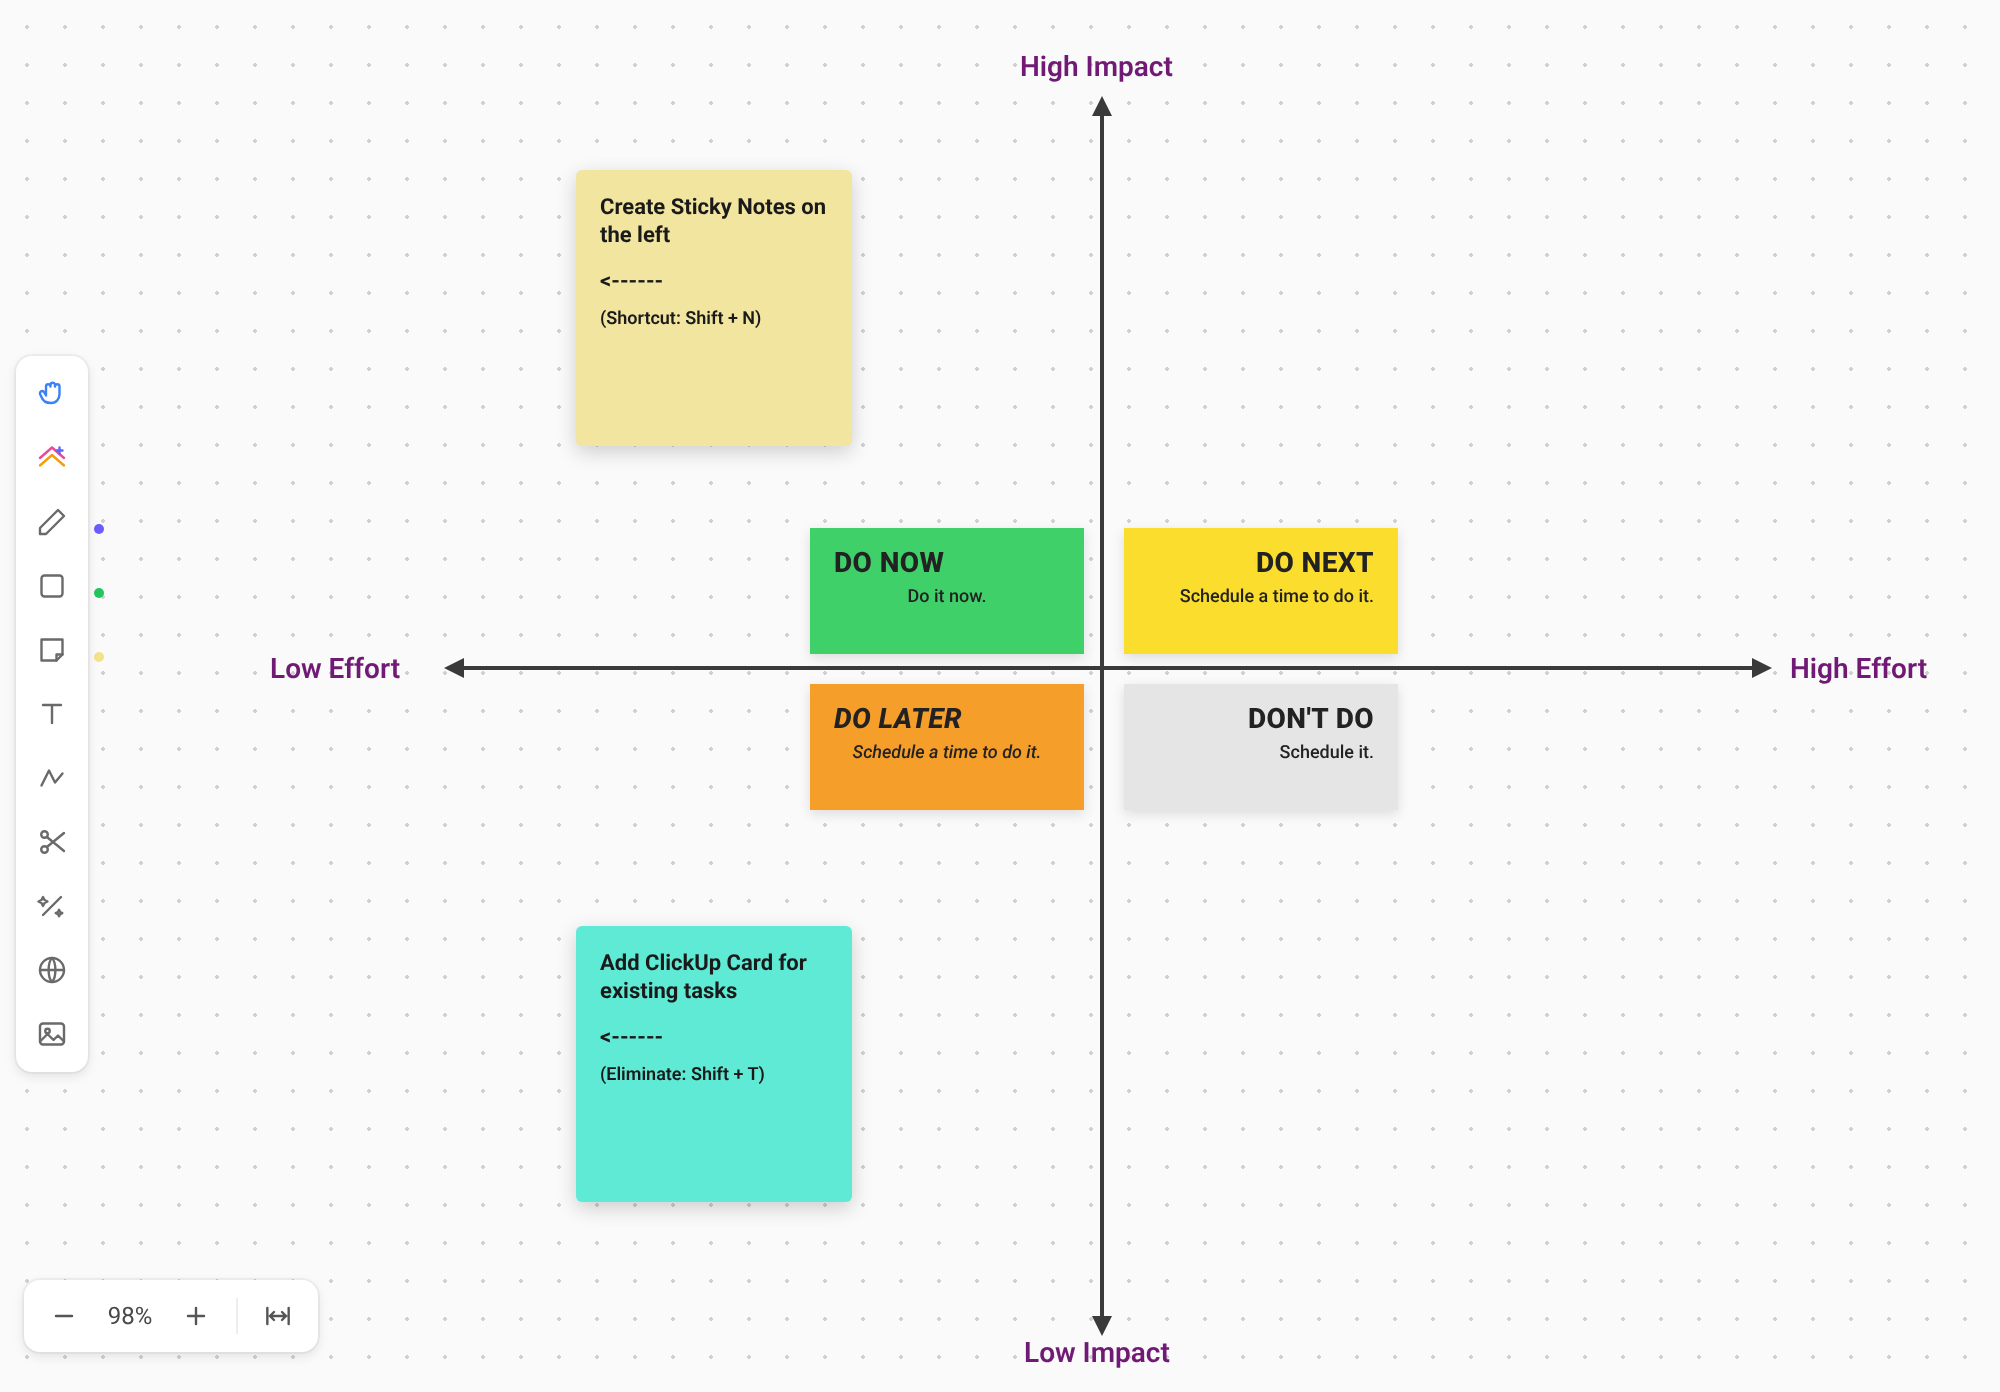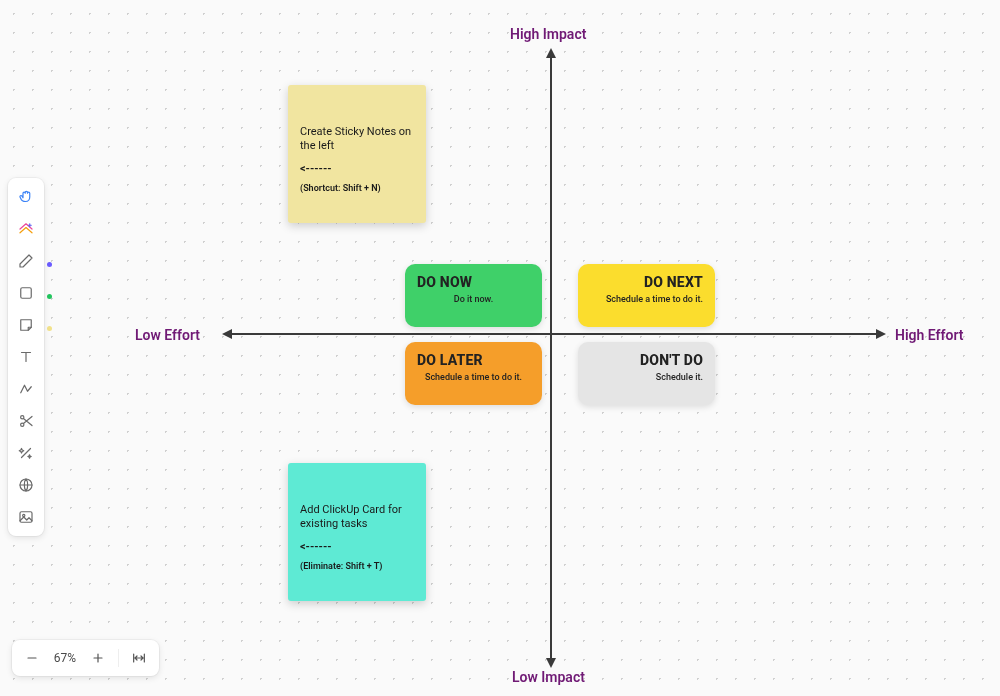--- a/index.html
+++ b/index.html
@@ -97,54 +97,53 @@
     }
     .arrow-right { border-top: 5px solid transparent; border-bottom: 5px solid transparent; border-left: 10px solid #3a3a3a; }
     .arrow-left  { border-top: 5px solid transparent; border-bottom: 5px solid transparent; border-right: 10px solid #3a3a3a; }
     .arrow-up    { border-left: 5px solid transparent; border-right: 5px solid transparent; border-bottom: 10px solid #3a3a3a; }
     .arrow-down  { border-left: 5px solid transparent; border-right: 5px solid transparent; border-top: 10px solid #3a3a3a; }
     
     .qcard {
       position: absolute;
       width: 137px;
       height: 63px;
-      border-radius: 10px;
+      border-radius: 0;
       box-shadow: 0 2px 6px rgba(0,0,0,0.12);
       padding: 10px 12px;
       color: #222;
     }
     .qcard h3 {
       font-size: 14px;
       font-weight: 800;
       letter-spacing: 0.2px;
       margin-bottom: 4px;
     }
     .qcard p {
       font-size: 9px;
       font-weight: 500;
       text-align: center;
     }
-    .q-right { text-align: right; margin-left: 16px; }
+    .q-right { text-align: right; }
     .q-right p { text-align: right; }
     
     .sticky {
       position: absolute;
       width: 138px;
       height: 138px;
       border-radius: 3px;
       box-shadow: 0 3px 10px rgba(0,0,0,0.18);
       padding: 12px 12px;
       color: #1a1a1a;
     }
     .sticky .title {
       font-size: 11px;
-      font-weight: 400;
+      font-weight: 700;
       line-height: 1.3;
       margin-bottom: 8px;
-      margin-top: 28px;
     }
     .sticky .arrowtxt {
       font-size: 11px;
       font-weight: 700;
       margin-bottom: 8px;
     }
     .sticky .meta {
       font-size: 9px;
       font-weight: 600;
     }
@@ -169,21 +168,21 @@
   <div class="arrowhead arrow-right" style="left: 876px; top: 329px;"></div>
 
   <div class="qcard" style="left: 405px; top: 264px; background: rgb(63, 208, 105);">
     <h3>DO NOW</h3>
     <p>Do it now.</p>
   </div>
   <div class="qcard q-right" style="left: 562px; top: 264px; background: rgb(251, 221, 45);">
     <h3>DO NEXT</h3>
     <p>Schedule a time to do it.</p>
   </div>
-  <div class="qcard" style="left: 405px; top: 342px; background: rgb(245, 158, 42);">
+  <div class="qcard" style="left: 405px; top: 342px; background: rgb(245, 158, 42); font-style: italic;">
     <h3>DO LATER</h3>
     <p>Schedule a time to do it.</p>
   </div>
   <div class="qcard q-right" style="left: 562px; top: 342px; background: #e5e5e5;">
     <h3>DON'T DO</h3>
     <p>Schedule it.</p>
   </div>
 
   <div class="sticky" style="left: 288px; top: 85px; background: rgb(241, 229, 160);">
     <div class="title">Create Sticky Notes on the left</div>
@@ -266,21 +265,21 @@
 <span class="swatch" style="left: 47px; top: 262px; background: rgb(107, 92, 255);"></span>
 <span class="swatch" style="left: 47px; top: 294px; background: rgb(34, 197, 94);"></span>
 <span class="swatch" style="left: 47px; top: 326px; background: rgb(242, 226, 139);"></span>
 
 <div class="zoombar">
   <div class="zoom-btn">
     <svg viewBox="0 0 24 24">
         <path d="M6 12h12"></path>
       </svg>
   </div>
-  <div class="zoom-level">67%</div>
+  <div class="zoom-level">98%</div>
   <div class="zoom-btn">
     <svg viewBox="0 0 24 24">
         <path d="M12 6v12M6 12h12"></path>
       </svg>
   </div>
   <div class="zoom-sep"></div>
   <div class="zoom-btn">
     <svg viewBox="0 0 24 24">
         <path d="M4 6v12M20 6v12M8 12h8M9 9l-3 3 3 3M15 9l3 3-3 3"></path>
       </svg>

